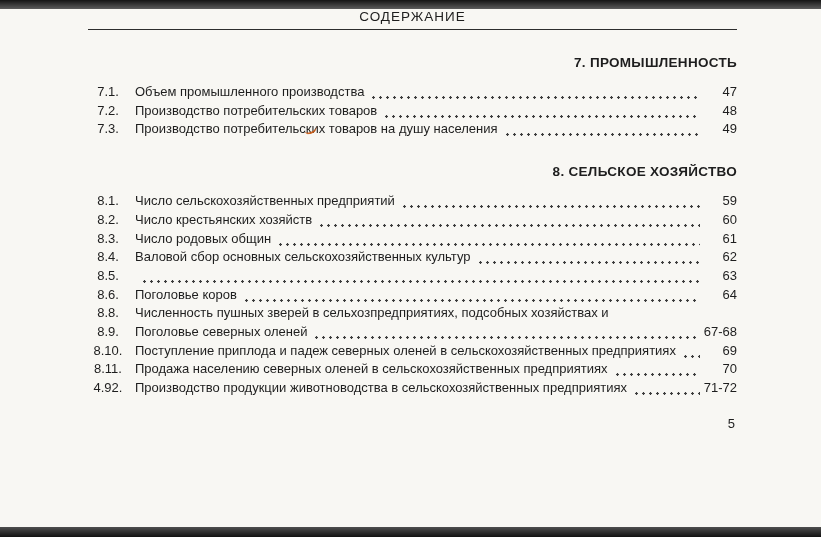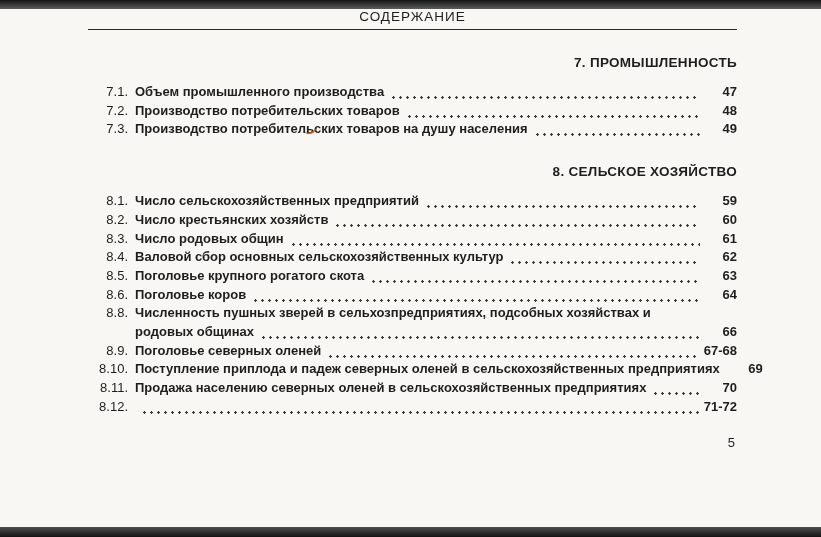--- a/index.html
+++ b/index.html
@@ -49,27 +49,26 @@
     margin: 25px 0 13px 0;
   }
   .entry {
     display: flex;
     font-size: 13px;
     line-height: 18.7px;
   }
   .num {
     flex: 0 0 auto;
     width: 40px;
-    text-align: right;
+    text-align: center;
     padding-right: 7px;
   }
   .content {
     flex: 1 1 auto;
     min-width: 0;
-    font-weight: bold;
   }
   .line.last {
     display: flex;
   }
   .title-text {
     flex: 0 1 auto;
     white-space: nowrap;
   }
   .dots {
     flex: 1 1 auto;
@@ -183,45 +182,39 @@
               <span class="title-text">Валовой сбор основных сельскохозяйственных культур</span>
               <span class="dots"></span>
               <span class="pg">62</span>
             </div>
           </div>
         </div>
         <div class="entry">
           <span class="num">8.5.</span>
           <div class="content">
             <div class="line last">
-              <span class="title-text">Поголовье крупного рогатого скота</span>
               <span class="dots"></span>
               <span class="pg">63</span>
             </div>
           </div>
         </div>
         <div class="entry">
           <span class="num">8.6.</span>
           <div class="content">
             <div class="line last">
               <span class="title-text">Поголовье коров</span>
               <span class="dots"></span>
               <span class="pg">64</span>
             </div>
           </div>
         </div>
         <div class="entry">
           <span class="num">8.8.</span>
           <div class="content">
             <div class="line"><span class="title-text">Численность пушных зверей в сельхозпредприятиях, подсобных хозяйствах и</span></div>
-            <div class="line last">
-              <span class="title-text">родовых общинах</span>
-              <span class="dots"></span>
-              <span class="pg">66</span>
-            </div>
           </div>
         </div>
         <div class="entry">
           <span class="num">8.9.</span>
           <div class="content">
             <div class="line last">
               <span class="title-text">Поголовье северных оленей</span>
               <span class="dots"></span>
               <span class="pg">67-68</span>
             </div>
@@ -241,23 +234,24 @@
           <span class="num">8.11.</span>
           <div class="content">
             <div class="line last">
               <span class="title-text">Продажа населению северных оленей в сельскохозяйственных предприятиях</span>
               <span class="dots"></span>
               <span class="pg">70</span>
             </div>
           </div>
         </div>
         <div class="entry">
-          <span class="num">8.12.</span>
-          <div class="content">
-            <div class="line last">
+          <span class="num">4.92.</span>
+          <div class="content">
+            <div class="line last">
+              <span class="title-text">Производство продукции животноводства в сельскохозяйственных предприятиях</span>
               <span class="dots"></span>
               <span class="pg">71-72</span>
             </div>
           </div>
         </div>
       </section>
     </div>
   <div class="page-footer">5</div>
 </div>
 

